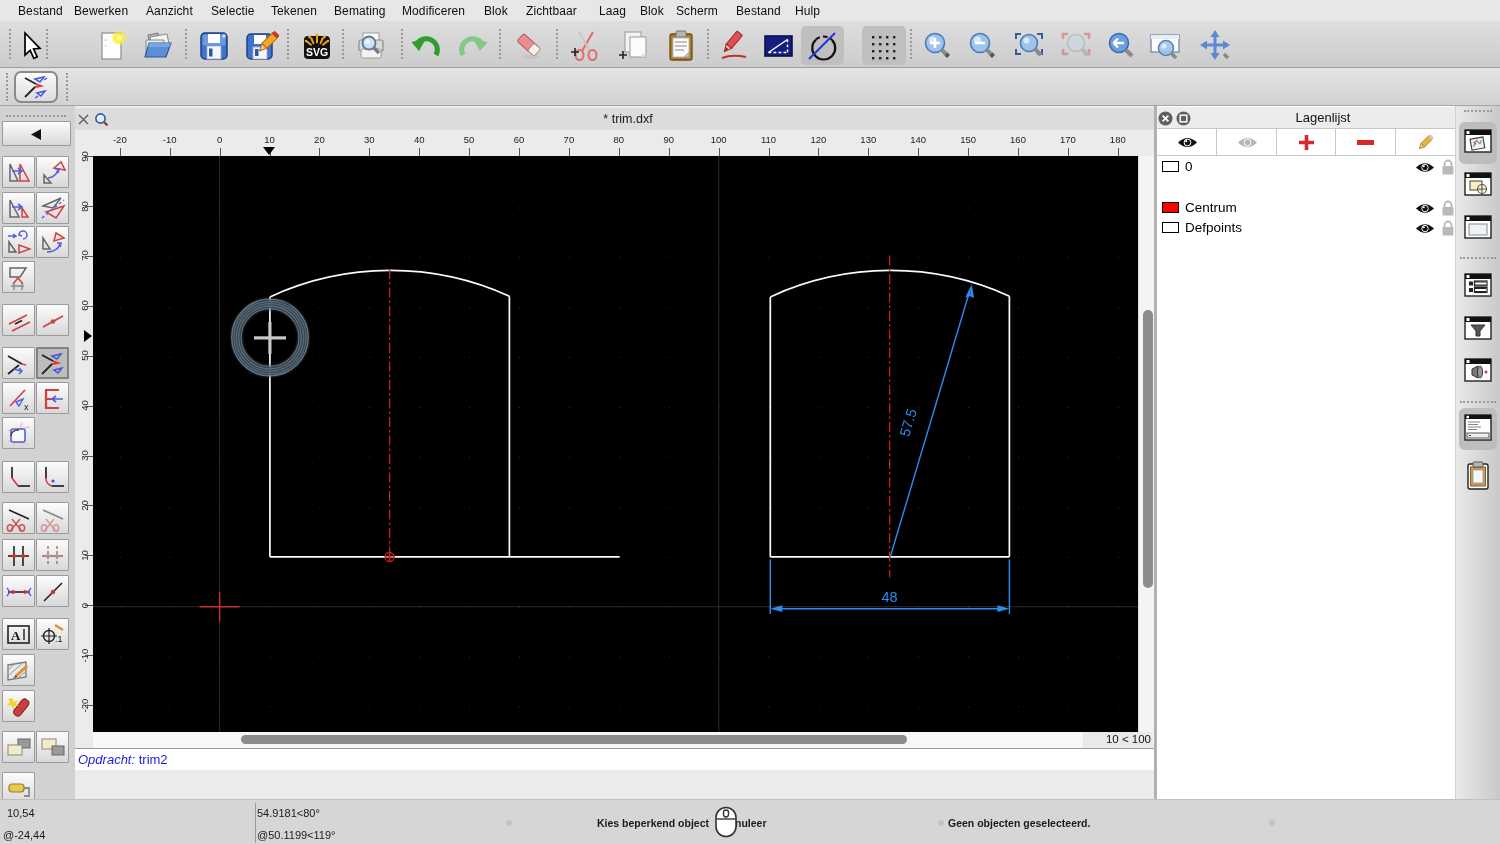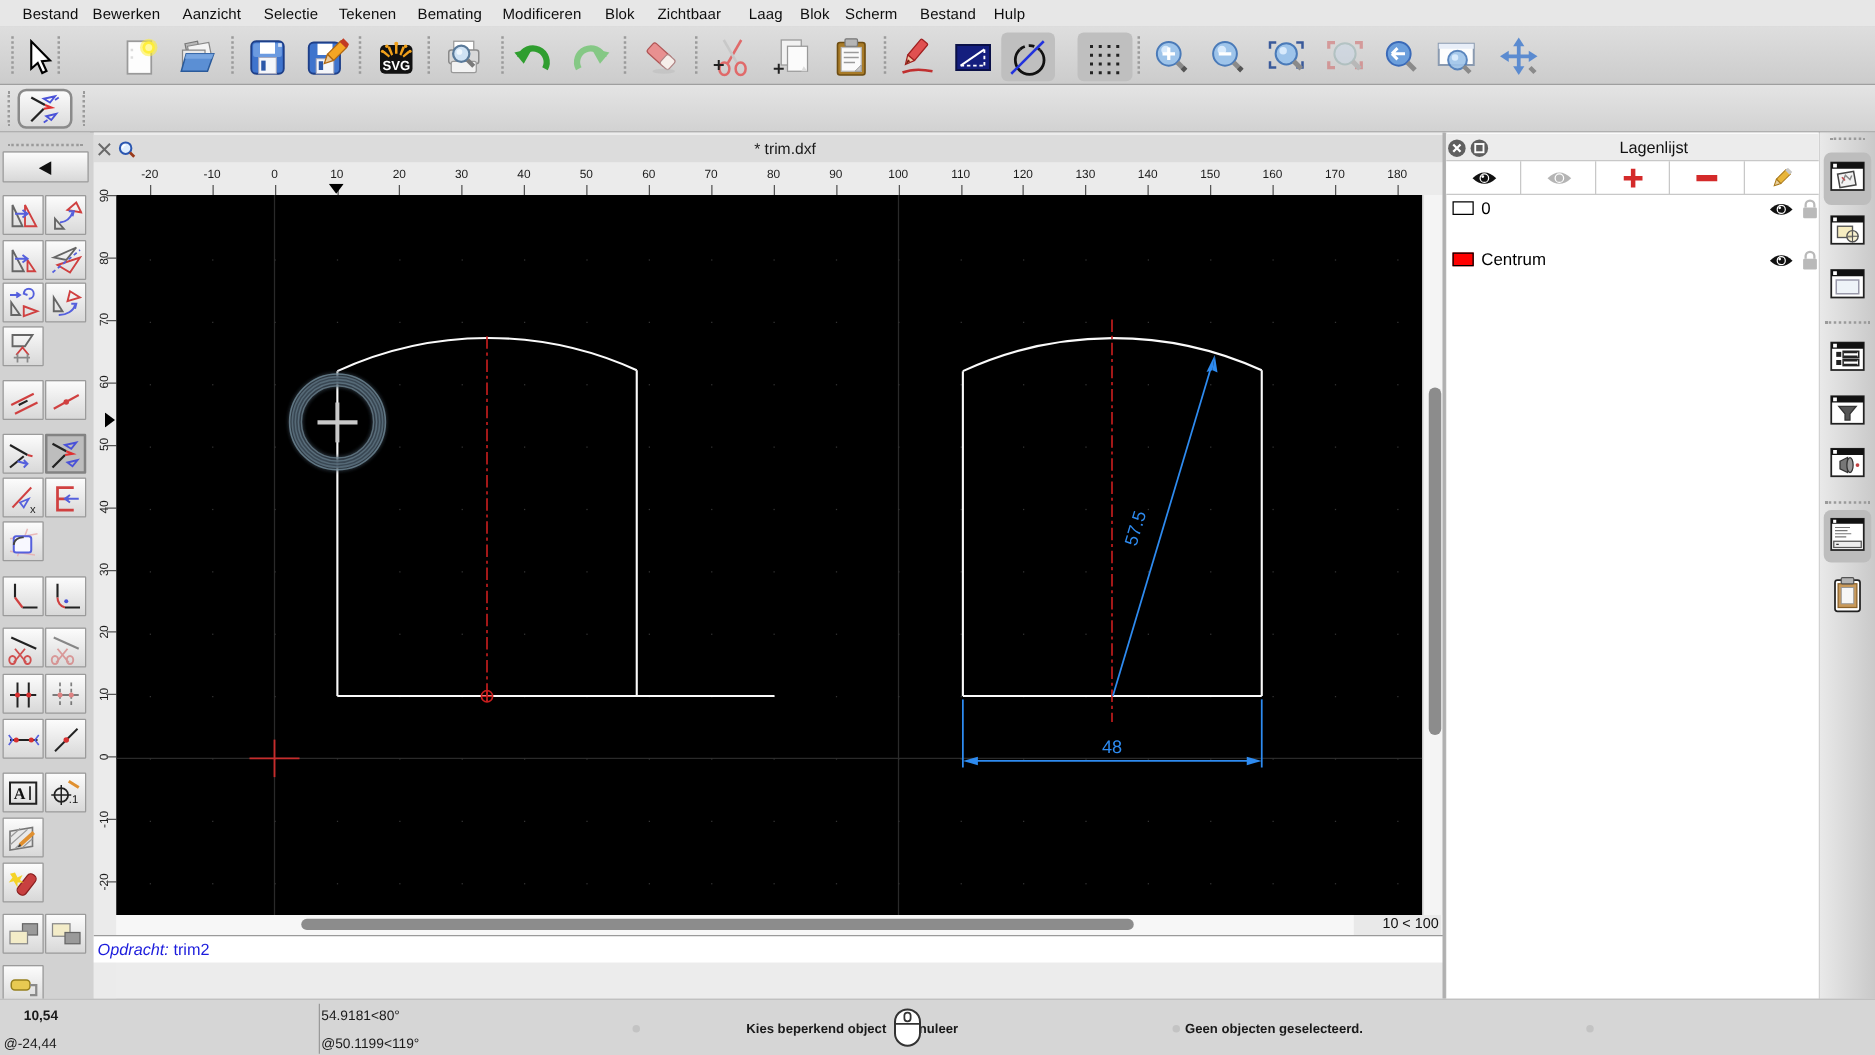--- a/index.html
+++ b/index.html
@@ -984,20 +984,33 @@
     <svg class="icon" style="left:258px;top:4px" width="20" height="13" viewBox="0 0 21 13">
         <path d="M1,6.5 Q10.5,-2.5 20,6.5 Q10.5,15.5 1,6.5 Z" fill="#111"></path>
         <circle cx="10.5" cy="6.5" r="3.4" fill="#111" stroke="#fff" stroke-width="1"></circle>
         <circle cx="9.2" cy="5.2" r="1.1" fill="#fff"></circle>
       </svg>
     <svg class="icon" style="left:284px;top:2px" width="14" height="17" viewBox="0 0 14 17">
         <path d="M3.5,7 V5 a3.5,3.5 0 0 1 7,0 V7" fill="none" stroke="#b9b9b9" stroke-width="1.8"></path>
         <rect x="1.5" y="7" width="11" height="8.5" rx="1" fill="#b9b9b9"></rect>
       </svg>
   </div>
+  <div class="lrow" style="top:112.2px">
+    <span class="lsw" style="background:#fff"></span>
+      <span class="lname">Defpoints</span>
+    <svg class="icon" style="left:258px;top:4px" width="20" height="13" viewBox="0 0 21 13">
+        <path d="M1,6.5 Q10.5,-2.5 20,6.5 Q10.5,15.5 1,6.5 Z" fill="#111"></path>
+        <circle cx="10.5" cy="6.5" r="3.4" fill="#111" stroke="#fff" stroke-width="1"></circle>
+        <circle cx="9.2" cy="5.2" r="1.1" fill="#fff"></circle>
+      </svg>
+    <svg class="icon" style="left:284px;top:2px" width="14" height="17" viewBox="0 0 14 17">
+        <path d="M3.5,7 V5 a3.5,3.5 0 0 1 7,0 V7" fill="none" stroke="#b9b9b9" stroke-width="1.8"></path>
+        <rect x="1.5" y="7" width="11" height="8.5" rx="1" fill="#b9b9b9"></rect>
+      </svg>
+  </div>
 </div>
 <div id="rightstrip" class="abs">
   <i class="hdots" style="left:8px;top:4px;width:28px"></i>
   <span class="rsbtn pressed" style="top:16px;height:42px"></span>
   <svg class="icon" style="left:8px;top:23px" width="28" height="26" viewBox="0 0 28 26">
     <rect x="1" y="1" width="26" height="22" fill="#fff" stroke="#222" stroke-width="1.4"></rect>
     <rect x="1" y="1" width="26" height="5" fill="#111"></rect>
       <rect x="2.5" y="2" width="3" height="3" fill="#fff"></rect>
     <g transform="rotate(-10 14 15)">
         <rect x="7" y="9" width="13" height="11" fill="#f2f2f2" stroke="#444" stroke-width="1.2"></rect>
@@ -1067,21 +1080,21 @@
   </svg>
   <span class="rsbtn" style="top:352px"></span>
   <svg class="icon" style="left:10px;top:355px" width="24" height="30" viewBox="0 0 24 30">
     <rect x="2" y="3" width="20" height="25" rx="2" fill="#fff" stroke="#222" stroke-width="1.4"></rect>
     <rect x="4.5" y="6" width="15" height="19" fill="#c8995a" stroke="#8a6028" stroke-width="1"></rect>
     <rect x="7" y="1" width="10" height="5" rx="1" fill="#b5b5b5" stroke="#555"></rect>
     <rect x="7" y="9" width="10" height="13" fill="#f6f6f6" stroke="#999" stroke-width=".8"></rect>
   </svg>
 </div>
 <div id="statusbar" class="abs">
-  <div style="left:19px; top:7px;font-weight:bold;">10,54</div>
+  <div style="left:7px; top:7px;">10,54</div>
   <div style="left:3px; top:29px;">@-24,44</div>
   <div style="left:257px; top:7px;">54.9181&lt;80°</div>
   <div style="left:257px; top:29px;">@50.1199&lt;119°</div>
   <div class="sbbold" style="left:597px; top:17px;">Kies beperkend object</div>
   <div class="sbbold" style="left:721px; top:17px;">Annuleer</div>
   <div class="sbbold" style="left:948px; top:17px;">Geen objecten geselecteerd.</div>
   <svg class="icon" style="left:714px;top:6px" width="24" height="32" viewBox="0 0 24 32">
     <rect x="2" y="1.5" width="20" height="29" rx="10" fill="#fff" stroke="#333" stroke-width="1.6"></rect>
     <line x1="2.5" y1="13" x2="21.5" y2="13" stroke="#333" stroke-width="1.4"></line>
     <rect x="9.5" y="4" width="5" height="7" rx="2.4" fill="#fff" stroke="#333" stroke-width="1.4"></rect>

